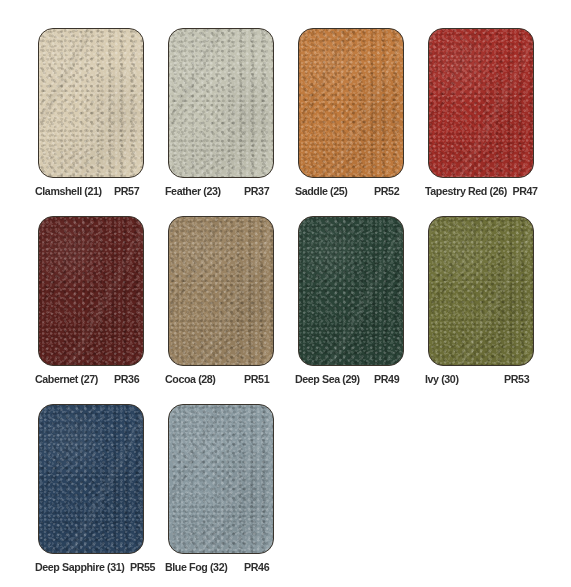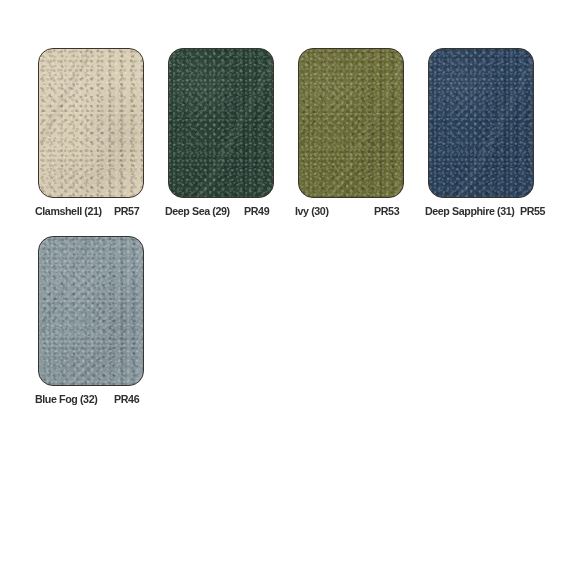--- a/index.html
+++ b/index.html
@@ -29,21 +29,20 @@
     grid-template-rows: repeat(3, 188px);
     justify-content: center;
     column-gap: 0px;
     row-gap: 0px;
   }
 
   .swatch-cell {
     position: relative;
     width: 130px;
     height: 188px;
-    margin-top: 20px;
   }
 
   .swatch-chip {
     position: relative;
     width: 106px;
     height: 150px;
     margin: 0 auto;
     border-radius: 15px;
     border: 1px solid #3a342c;
     box-sizing: border-box;
@@ -131,20 +130,70 @@
         <div class="swatch-chip" style="background-color: rgb(217, 205, 179);">
           <div class="mottle"></div>
           <div class="grain" style="background-position: 0px 0px;"></div>
         </div>
         <div class="swatch-label">
           <span class="label-name"><span class="label-name">Clamshell</span> <span>(21)</span></span>
           <span class="label-code">PR57</span>
         </div>
       </div>
       <div class="swatch-cell">
+        <div class="swatch-chip" style="background-color: rgb(196, 196, 180);">
+          <div class="mottle"></div>
+          <div class="grain" style="background-position: 1px 10px;"></div>
+        </div>
+        <div class="swatch-label">
+          <span class="label-name"><span class="label-name">Feather</span> <span>(23)</span></span>
+          <span class="label-code">PR37</span>
+        </div>
+      </div>
+      <div class="swatch-cell">
+        <div class="swatch-chip" style="background-color: rgb(192, 122, 61);">
+          <div class="mottle"></div>
+          <div class="grain" style="background-position: 2px 9px;"></div>
+        </div>
+        <div class="swatch-label">
+          <span class="label-name"><span class="label-name">Saddle</span> <span>(25)</span></span>
+          <span class="label-code">PR52</span>
+        </div>
+      </div>
+      <div class="swatch-cell">
+        <div class="swatch-chip" style="background-color: rgb(163, 46, 40);">
+          <div class="mottle"></div>
+          <div class="grain" style="background-position: 9px 3px;"></div>
+        </div>
+        <div class="swatch-label">
+          <span class="label-name"><span class="label-name">Tapestry Red</span> <span>(26)</span></span>
+          <span class="label-code">PR47</span>
+        </div>
+      </div>
+      <div class="swatch-cell">
+        <div class="swatch-chip" style="background-color: rgb(94, 35, 32);">
+          <div class="mottle"></div>
+          <div class="grain" style="background-position: 3px 8px;"></div>
+        </div>
+        <div class="swatch-label">
+          <span class="label-name"><span class="label-name">Cabernet</span> <span>(27)</span></span>
+          <span class="label-code">PR36</span>
+        </div>
+      </div>
+      <div class="swatch-cell">
+        <div class="swatch-chip" style="background-color: rgb(155, 132, 99);">
+          <div class="mottle"></div>
+          <div class="grain" style="background-position: 10px 2px;"></div>
+        </div>
+        <div class="swatch-label">
+          <span class="label-name"><span class="label-name">Cocoa</span> <span>(28)</span></span>
+          <span class="label-code">PR51</span>
+        </div>
+      </div>
+      <div class="swatch-cell">
         <div class="swatch-chip" style="background-color: rgb(43, 68, 56);">
           <div class="mottle"></div>
           <div class="grain" style="background-position: 4px 7px;"></div>
         </div>
         <div class="swatch-label">
           <span class="label-name"><span class="label-name">Deep Sea</span> <span>(29)</span></span>
           <span class="label-code">PR49</span>
         </div>
       </div>
       <div class="swatch-cell">

